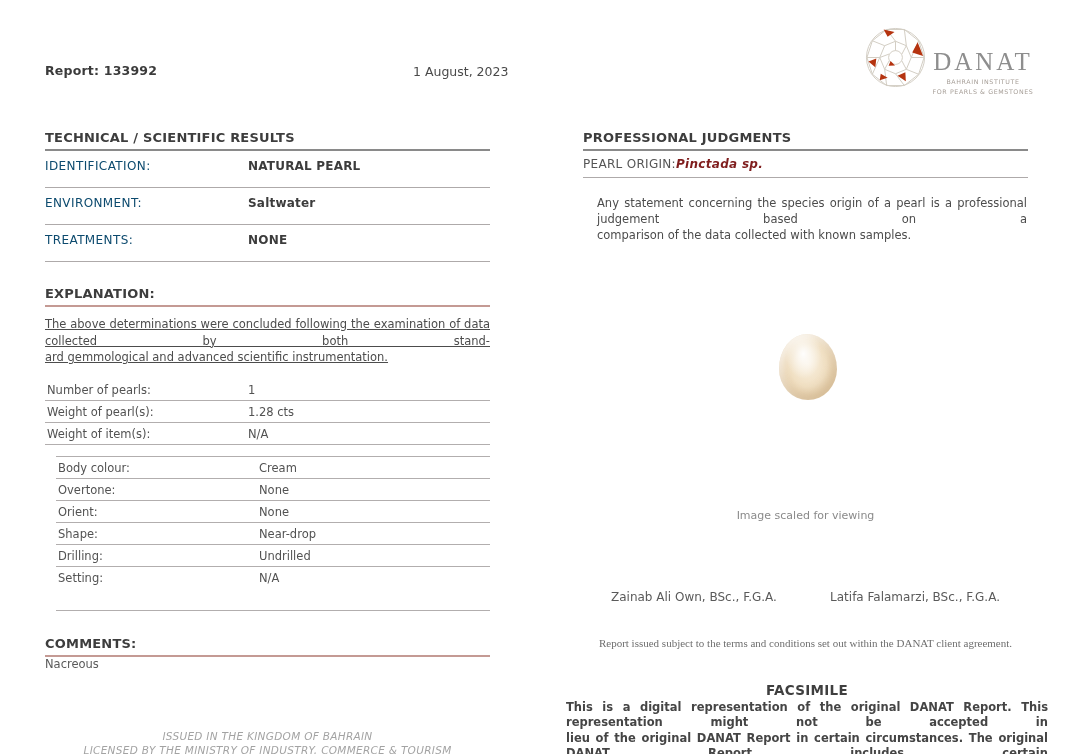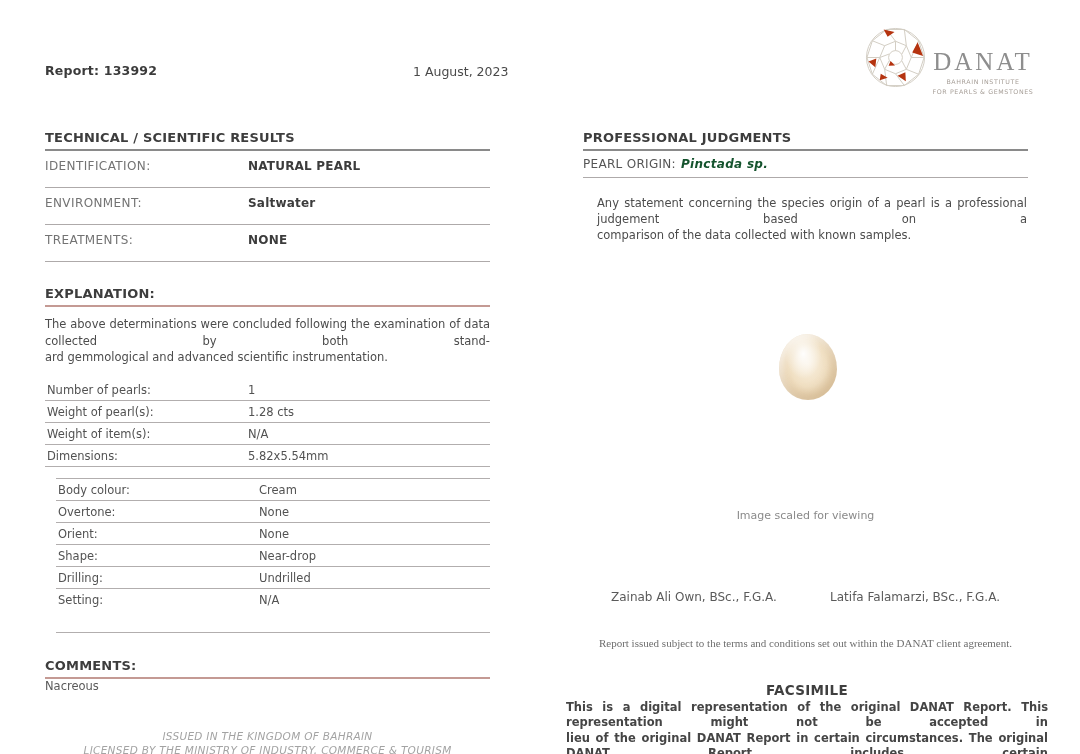--- a/index.html
+++ b/index.html
@@ -15,38 +15,38 @@
   #logo-word{font-family:"Liberation Serif","DejaVu Serif",serif;font-size:25px;letter-spacing:3px;color:#8e8e8e;line-height:1;}
   #logo-sub{margin-top:3px;font-size:6.3px;letter-spacing:.6px;color:#a59d96;line-height:1.55;}
   
   .col{position:absolute;width:445px;}
   #leftcol{left:45px;top:130px;}
   #rightcol{left:583px;top:130px;}
   .sec-title{font-size:13px;font-weight:bold;color:#3d3d3d;letter-spacing:.2px;padding-bottom:4px;border-bottom:2px solid #8a8a8a;}
   .sec-title.rose{border-bottom:2px solid var(--rose);}
   
   .big-row{display:flex;padding:8px 0 14px;border-bottom:1px solid #aeaaaa;font-size:12px;}
-  .big-row .lbl{width:203px;letter-spacing:.4px;color:#737373;}
+  .big-row .lbl{width:203px;letter-spacing:.4px;color:#0c4a6e;}
   .big-row .val{font-weight:bold;color:#3c3c3c;letter-spacing:.2px;}
   
   .expl-title{margin-top:24px;}
-  .para{margin-top:9px;font-size:11.5px;line-height:1.45;color:#4c4c4c;}
+  .para{margin-top:9px;font-size:11.5px;line-height:1.45;color:#4c4c4c;text-decoration:underline;}
   .j1{text-align:justify;text-align-last:justify;}
   
   .tbl{margin-top:13px;}
   .tbl2{margin-top:11px;border-top:1px solid #b2aeae;margin-left:11px;}
   .trow{display:flex;padding:4px 2px 3px;border-bottom:1px solid #b2aeae;font-size:11.5px;color:#525252;}
   .trow .tlabel{width:201px;}
   .trow.last{padding-bottom:25px;}
   
   .comments-title{margin-top:25px;}
   .comments-body{margin-top:0;font-size:11.5px;color:#5a5a5a;}
   
   .origin-row{padding:6px 0 6px;border-bottom:1px solid #aeaaaa;font-size:12px;color:#555;letter-spacing:.3px;}
-  .origin-row .ov{font-weight:bold;font-style:italic;color:#14532d;margin-left:5px;}
+  .origin-row .ov{font-weight:bold;font-style:italic;color:#7f1d1d;}
   .note{margin-top:17px;padding-left:14px;padding-right:1px;font-size:11.5px;line-height:1.4;color:#4c4c4c;}
   
   #pearl{
     position:absolute;left:779px;top:334px;width:58px;height:66px;
     border-radius:48% 52% 50% 50% / 53% 53% 47% 47%;
     background:
       radial-gradient(ellipse at 42% 30%, rgba(255,255,255,.95) 0%, rgba(255,255,255,0) 38%),
       radial-gradient(ellipse at 50% 45%, #f9f0e0 0%, #f0dfc2 45%, #e3caa4 72%, #d8bc93 90%, #d2b68c 100%);
     box-shadow:inset -4px -6px 10px rgba(190,160,120,.35), inset 3px 4px 8px rgba(255,255,255,.8);
   }
@@ -123,24 +123,20 @@
         <span class="tvalue">1</span>
       </div>
       <div class="trow">
         <span class="tlabel">Weight of pearl(s):</span>
         <span class="tvalue">1.28 cts</span>
       </div>
       <div class="trow">
         <span class="tlabel">Weight of item(s):</span>
         <span class="tvalue">N/A</span>
       </div>
-      <div class="trow">
-        <span class="tlabel">Dimensions:</span>
-        <span class="tvalue">5.82x5.54mm</span>
-      </div>
     </div>
 
     <div class="tbl2">
       <div class="trow">
         <span class="tlabel">Body colour:</span>
         <span class="tvalue">Cream</span>
       </div>
       <div class="trow">
         <span class="tlabel">Overtone:</span>
         <span class="tvalue">None</span>

